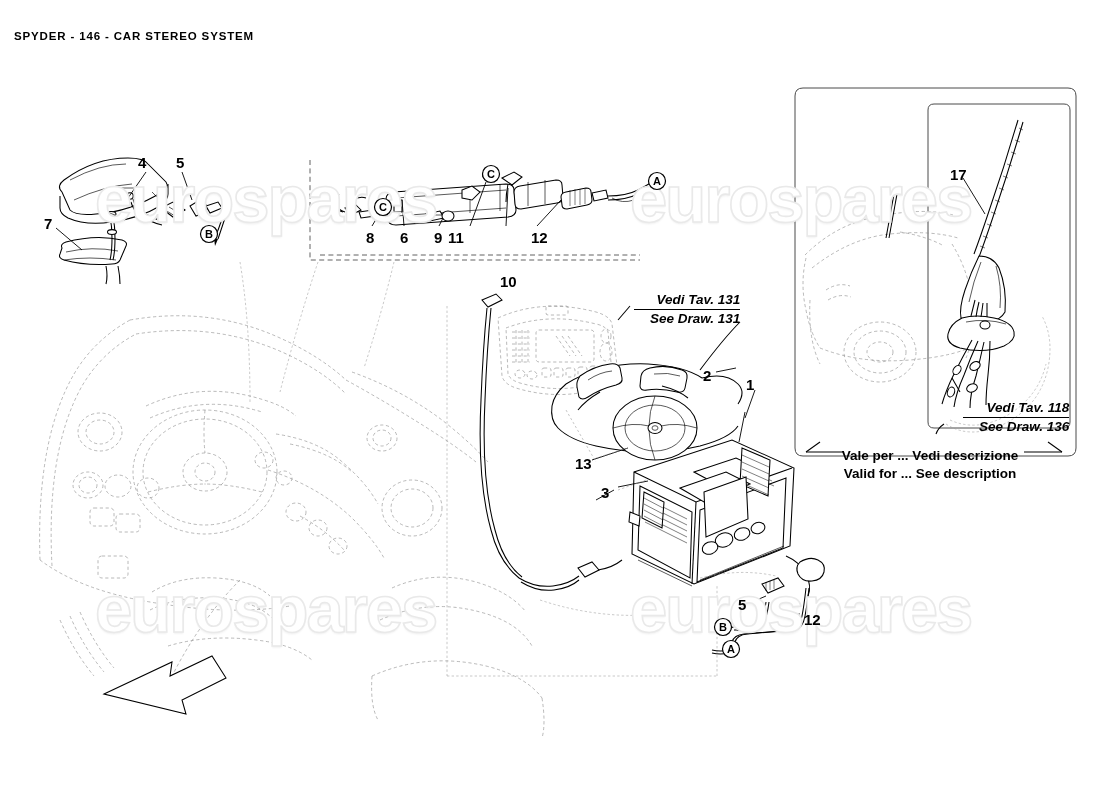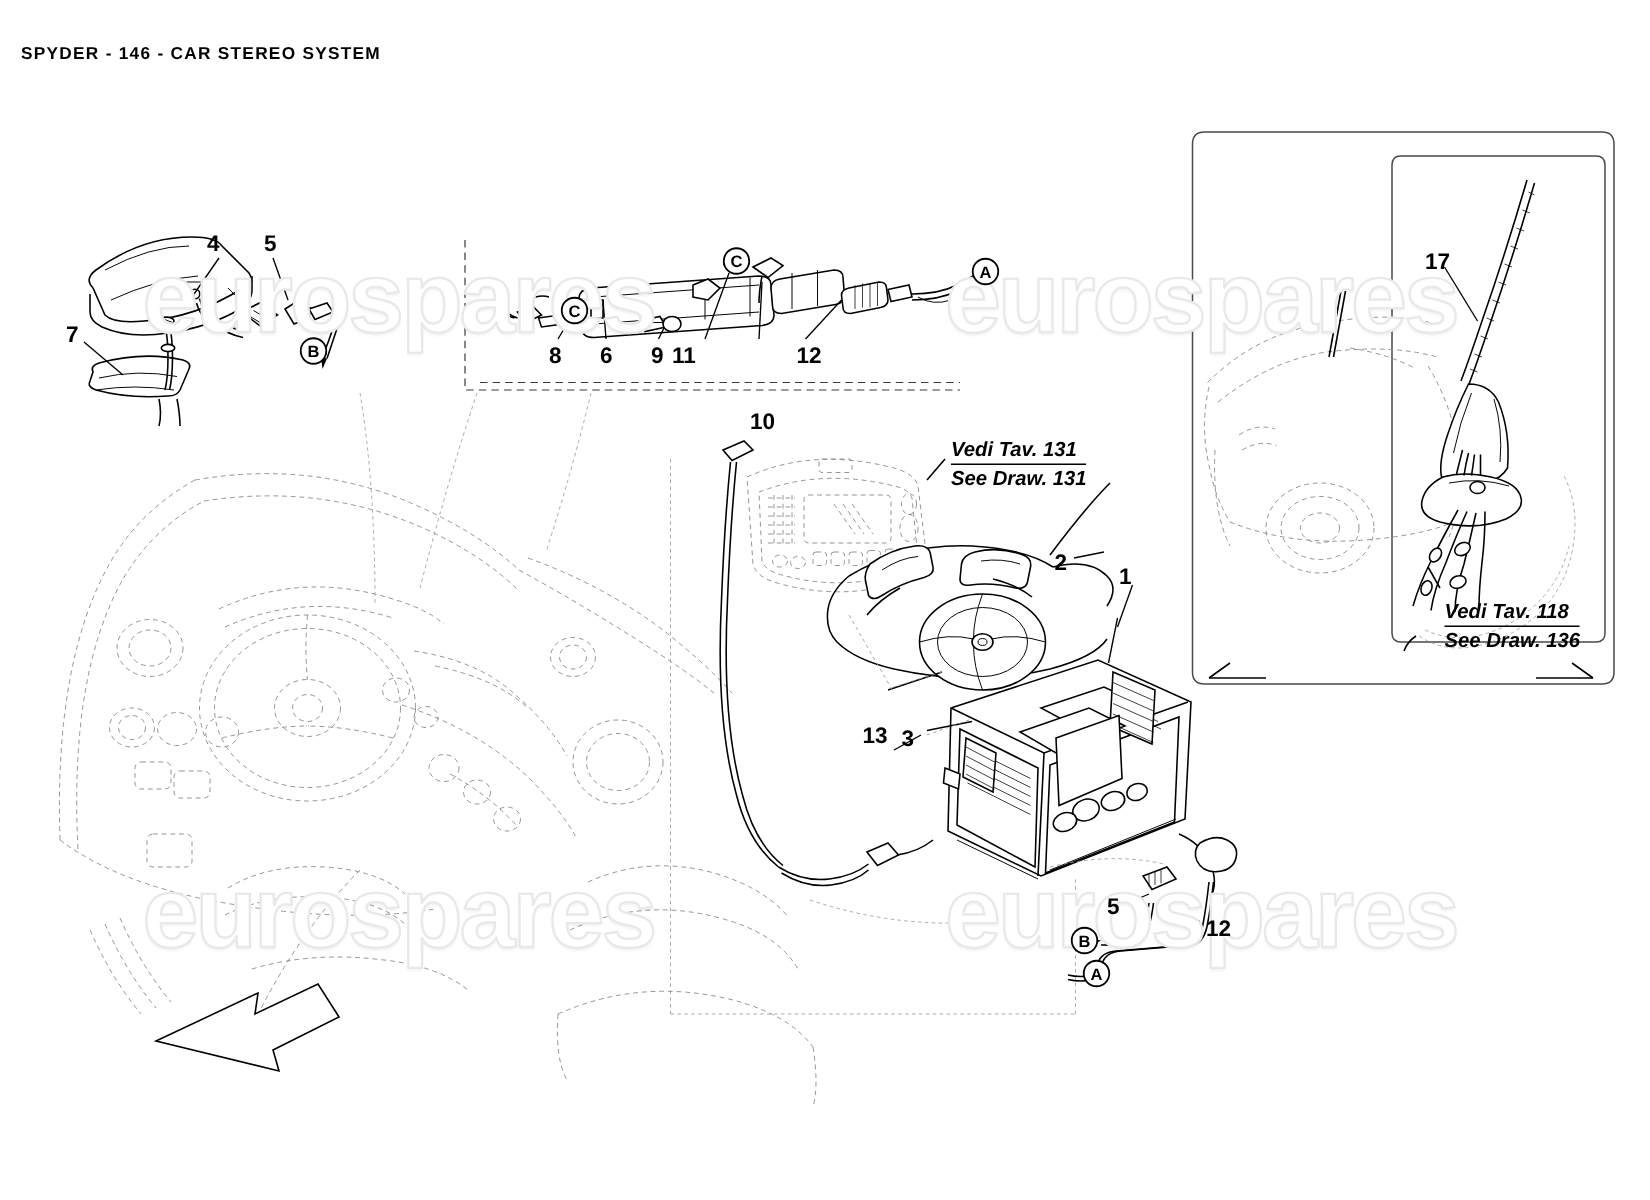--- a/index.html
+++ b/index.html
@@ -4,23 +4,23 @@
 <style>
   html,body{margin:0;padding:0;background:#fff;}
   body{width:1100px;height:800px;position:relative;overflow:hidden;
        font-family:"Liberation Sans",sans-serif;color:#000;}
   #stage{position:absolute;inset:0;width:1017px;height:800px;}
   .hdr{position:absolute;left:14px;top:30px;font-size:11.5px;font-weight:bold;
        letter-spacing:.85px;white-space:nowrap;}
   svg.layer{position:absolute;left:0;top:0;width:1100px;height:800px;}
   .num{position:absolute;font-size:15px;font-weight:bold;line-height:1;}
   .reftxt{position:absolute;font-style:italic;font-weight:bold;font-size:13.5px;
-          white-space:nowrap;line-height:1.18;}
+          white-space:nowrap;line-height:1.18;text-align:right;}
   .reftxt .u{display:block;border-bottom:1.4px solid #000;padding-bottom:1px;}
-  .reftxt .l{display:block;padding-top:1px;}
+  .reftxt .l{display:block;padding-top:1px;margin-left:16px;}
   .valid{position:absolute;font-size:13.5px;font-weight:bold;text-align:center;
          line-height:1.3;white-space:nowrap;}
   .wm{position:absolute;font-size:67px;font-weight:bold;letter-spacing:-2px;
       color:#fff;-webkit-text-stroke:1.6px #e9e9e9;
       text-shadow:0 2px 2px rgba(0,0,0,.05);user-select:none;}
 </style>
 </head>
 <body>
 
 <div id="stage">
@@ -482,21 +482,21 @@
   <div class="num" style="left:44px;top:216px;">7</div>
   <div class="num" style="left:366px;top:230px;">8</div>
   <div class="num" style="left:400px;top:230px;">6</div>
   <div class="num" style="left:434px;top:230px;">9</div>
   <div class="num" style="left:448px;top:230px;">11</div>
   <div class="num" style="left:500px;top:230px;margin-top:44px;">10</div>
   <div class="num" style="left:531px;top:230px;">12</div>
   <div class="num" style="left:950px;top:167px;">17</div>
   <div class="num" style="left:703px;top:368px;">2</div>
   <div class="num" style="left:746px;top:377px;">1</div>
-  <div class="num" style="left:575px;top:456px;margin-top:27px;">13</div>
+  <div class="num" style="left:575px;top:456px;">13</div>
   <div class="num" style="left:601px;top:485px;">3</div>
   <div class="num" style="left:738px;top:597px;">5</div>
   <div class="num" style="left:804px;top:612px;">12</div>
 
   <svg class="layer" viewBox="0 0 1100 800">
     <g id="markers">
         <g>
           <circle cx="209" cy="234" r="8.5" fill="#fff" stroke="#000" stroke-width="1.2"></circle>
           <text x="209" y="238.2" text-anchor="middle" font-family="&quot;Liberation Sans&quot;, sans-serif" font-size="11" font-weight="bold" fill="#000">B</text>
         </g>
@@ -526,14 +526,18 @@
   <div class="reftxt" style="left:634px;top:292px;">
     <span class="u">Vedi Tav. 131</span>
     <span class="l">See Draw. 131</span>
   </div>
 
   <div class="reftxt" style="left:963px;top:400px;">
     <span class="u">Vedi Tav. 118</span>
     <span class="l">See Draw. 136</span>
   </div>
 
+  <div class="valid" style="left:930px;top:447px;transform:translateX(-50%);">
+    <div>Vale per ... Vedi descrizione</div>
+    <div>Valid for ... See description</div>
+  </div>
 
 </div>
 
 </body></html>

